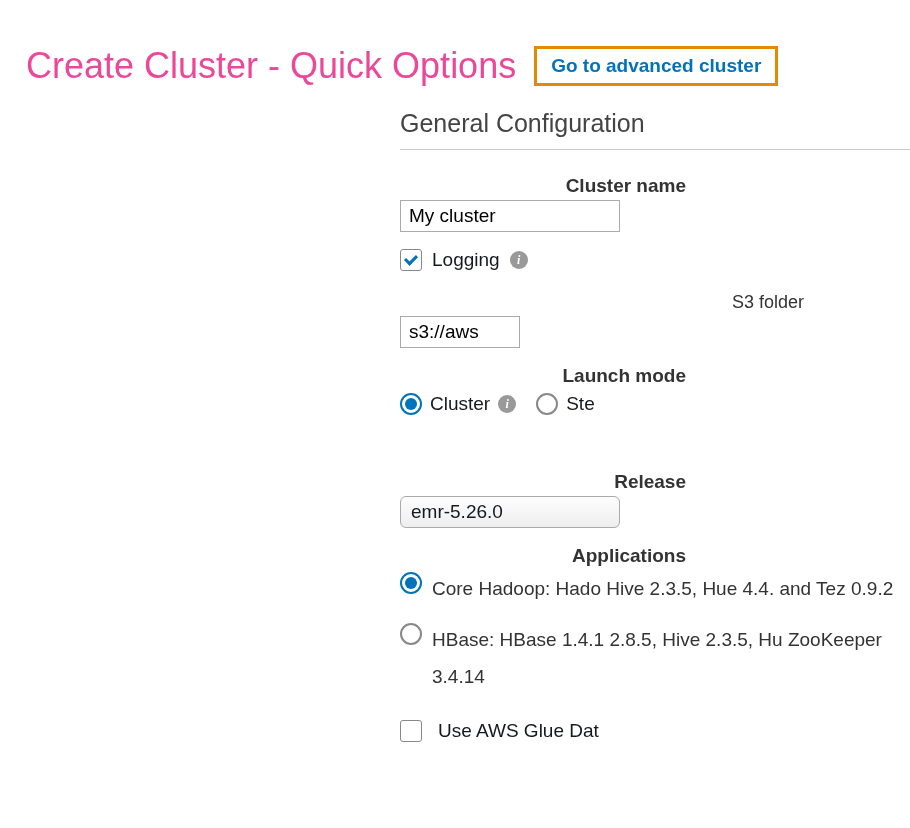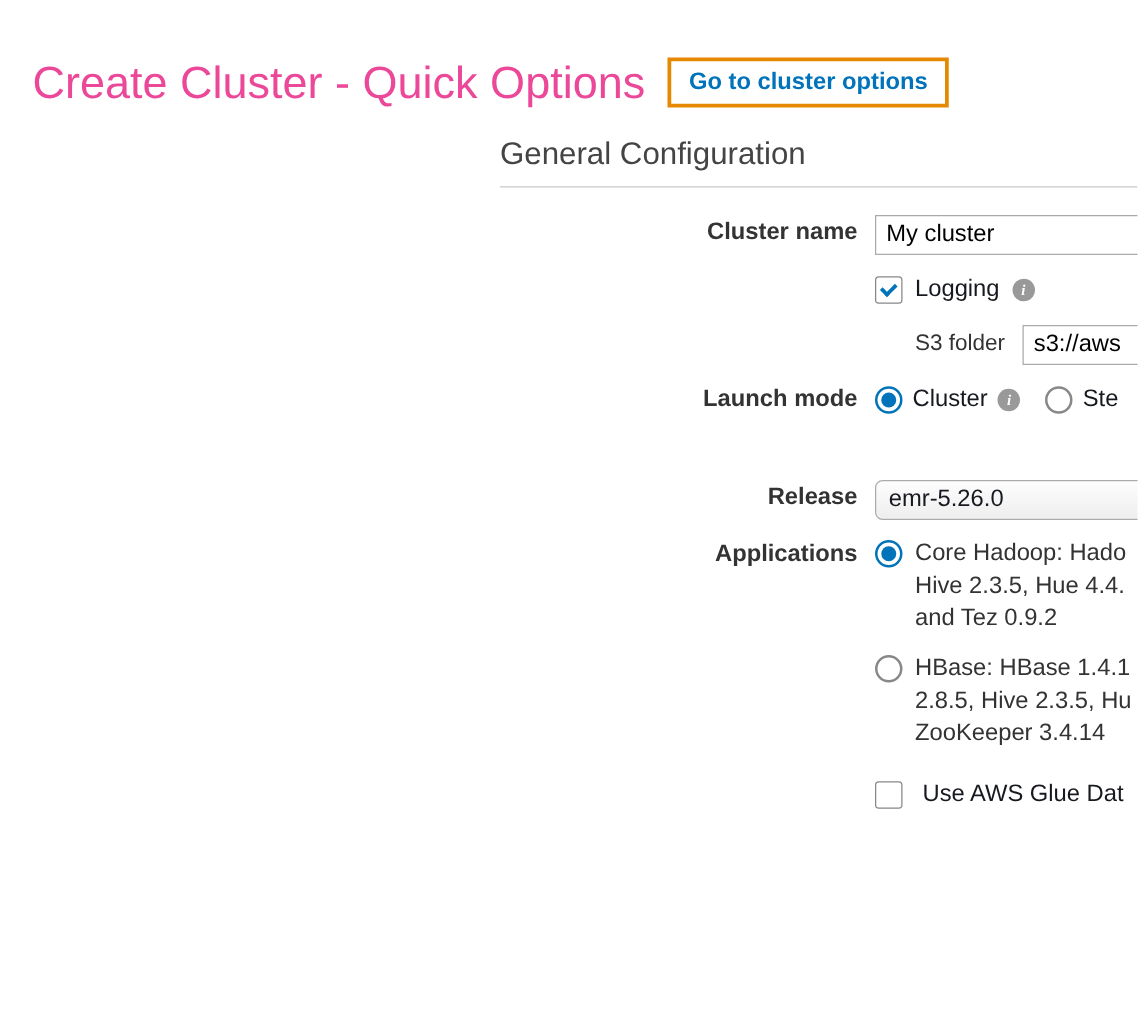--- a/index.html
+++ b/index.html
@@ -40,20 +40,21 @@
       color: #444;
       padding-bottom: 11px;
       border-bottom: 1px solid #c9c9c9;
       margin-bottom: 22px;
       width: 100%;
     }
     .row {
       display: flex;
       margin-bottom: 14px;
       line-height: 28px;
+      flex-direction: column;
     }
     .label {
       width: 300px;
       text-align: right;
       padding-right: 14px;
       font-size: 19px;
       font-weight: 700;
       color: #333;
       flex-shrink: 0;
     }
@@ -122,37 +123,37 @@
       border-radius: 6px;
       height: 32px;
       padding: 3px 10px;
       font-size: 19px;
       width: 220px;
       background: linear-gradient(#fdfdfd,#eee);
       display:flex; align-items:center;
     }
     .apps-row { align-items: flex-start; }
     .apps-list { display:flex; flex-direction: column; gap: 14px; flex:1;}
-    .app-option { display:flex; gap:10px; font-size:19px; line-height:26px;}
+    .app-option { display:flex; gap:10px; font-size:19px; line-height:37px;}
     .app-option .radio { margin-top:2px; }
     .app-text { color:#333; }
     .logging-row .control { padding-left: 0; }
     .s3-row .label { font-weight:400; font-size:18px; color:#333; width:418px;}
     .s3-row input { width:120px;}
     .launch-row .control { gap:6px; }
     .launch-row .opt { display:flex; align-items:center; gap:8px; margin-right:14px;}
     .spacer { height: 36px; }
     .glue-row { margin-top:8px; display:flex; align-items:center; gap:16px; font-size:19px;}
   </style>
 </head>
 <body>
 
 <div class="page-header">
   <div class="page-title">Create Cluster - Quick Options</div>
-  <div class="adv-link-box">Go to cluster options</div>
+  <div class="adv-link-box">Go to advanced cluster</div>
 </div>
 
 <div class="content">
 
   <div class="section-title">General Configuration</div>
 
   <div class="row">
     <div class="label">Cluster name</div>
     <div class="control">
       <input type="text" value="My cluster" style="">

